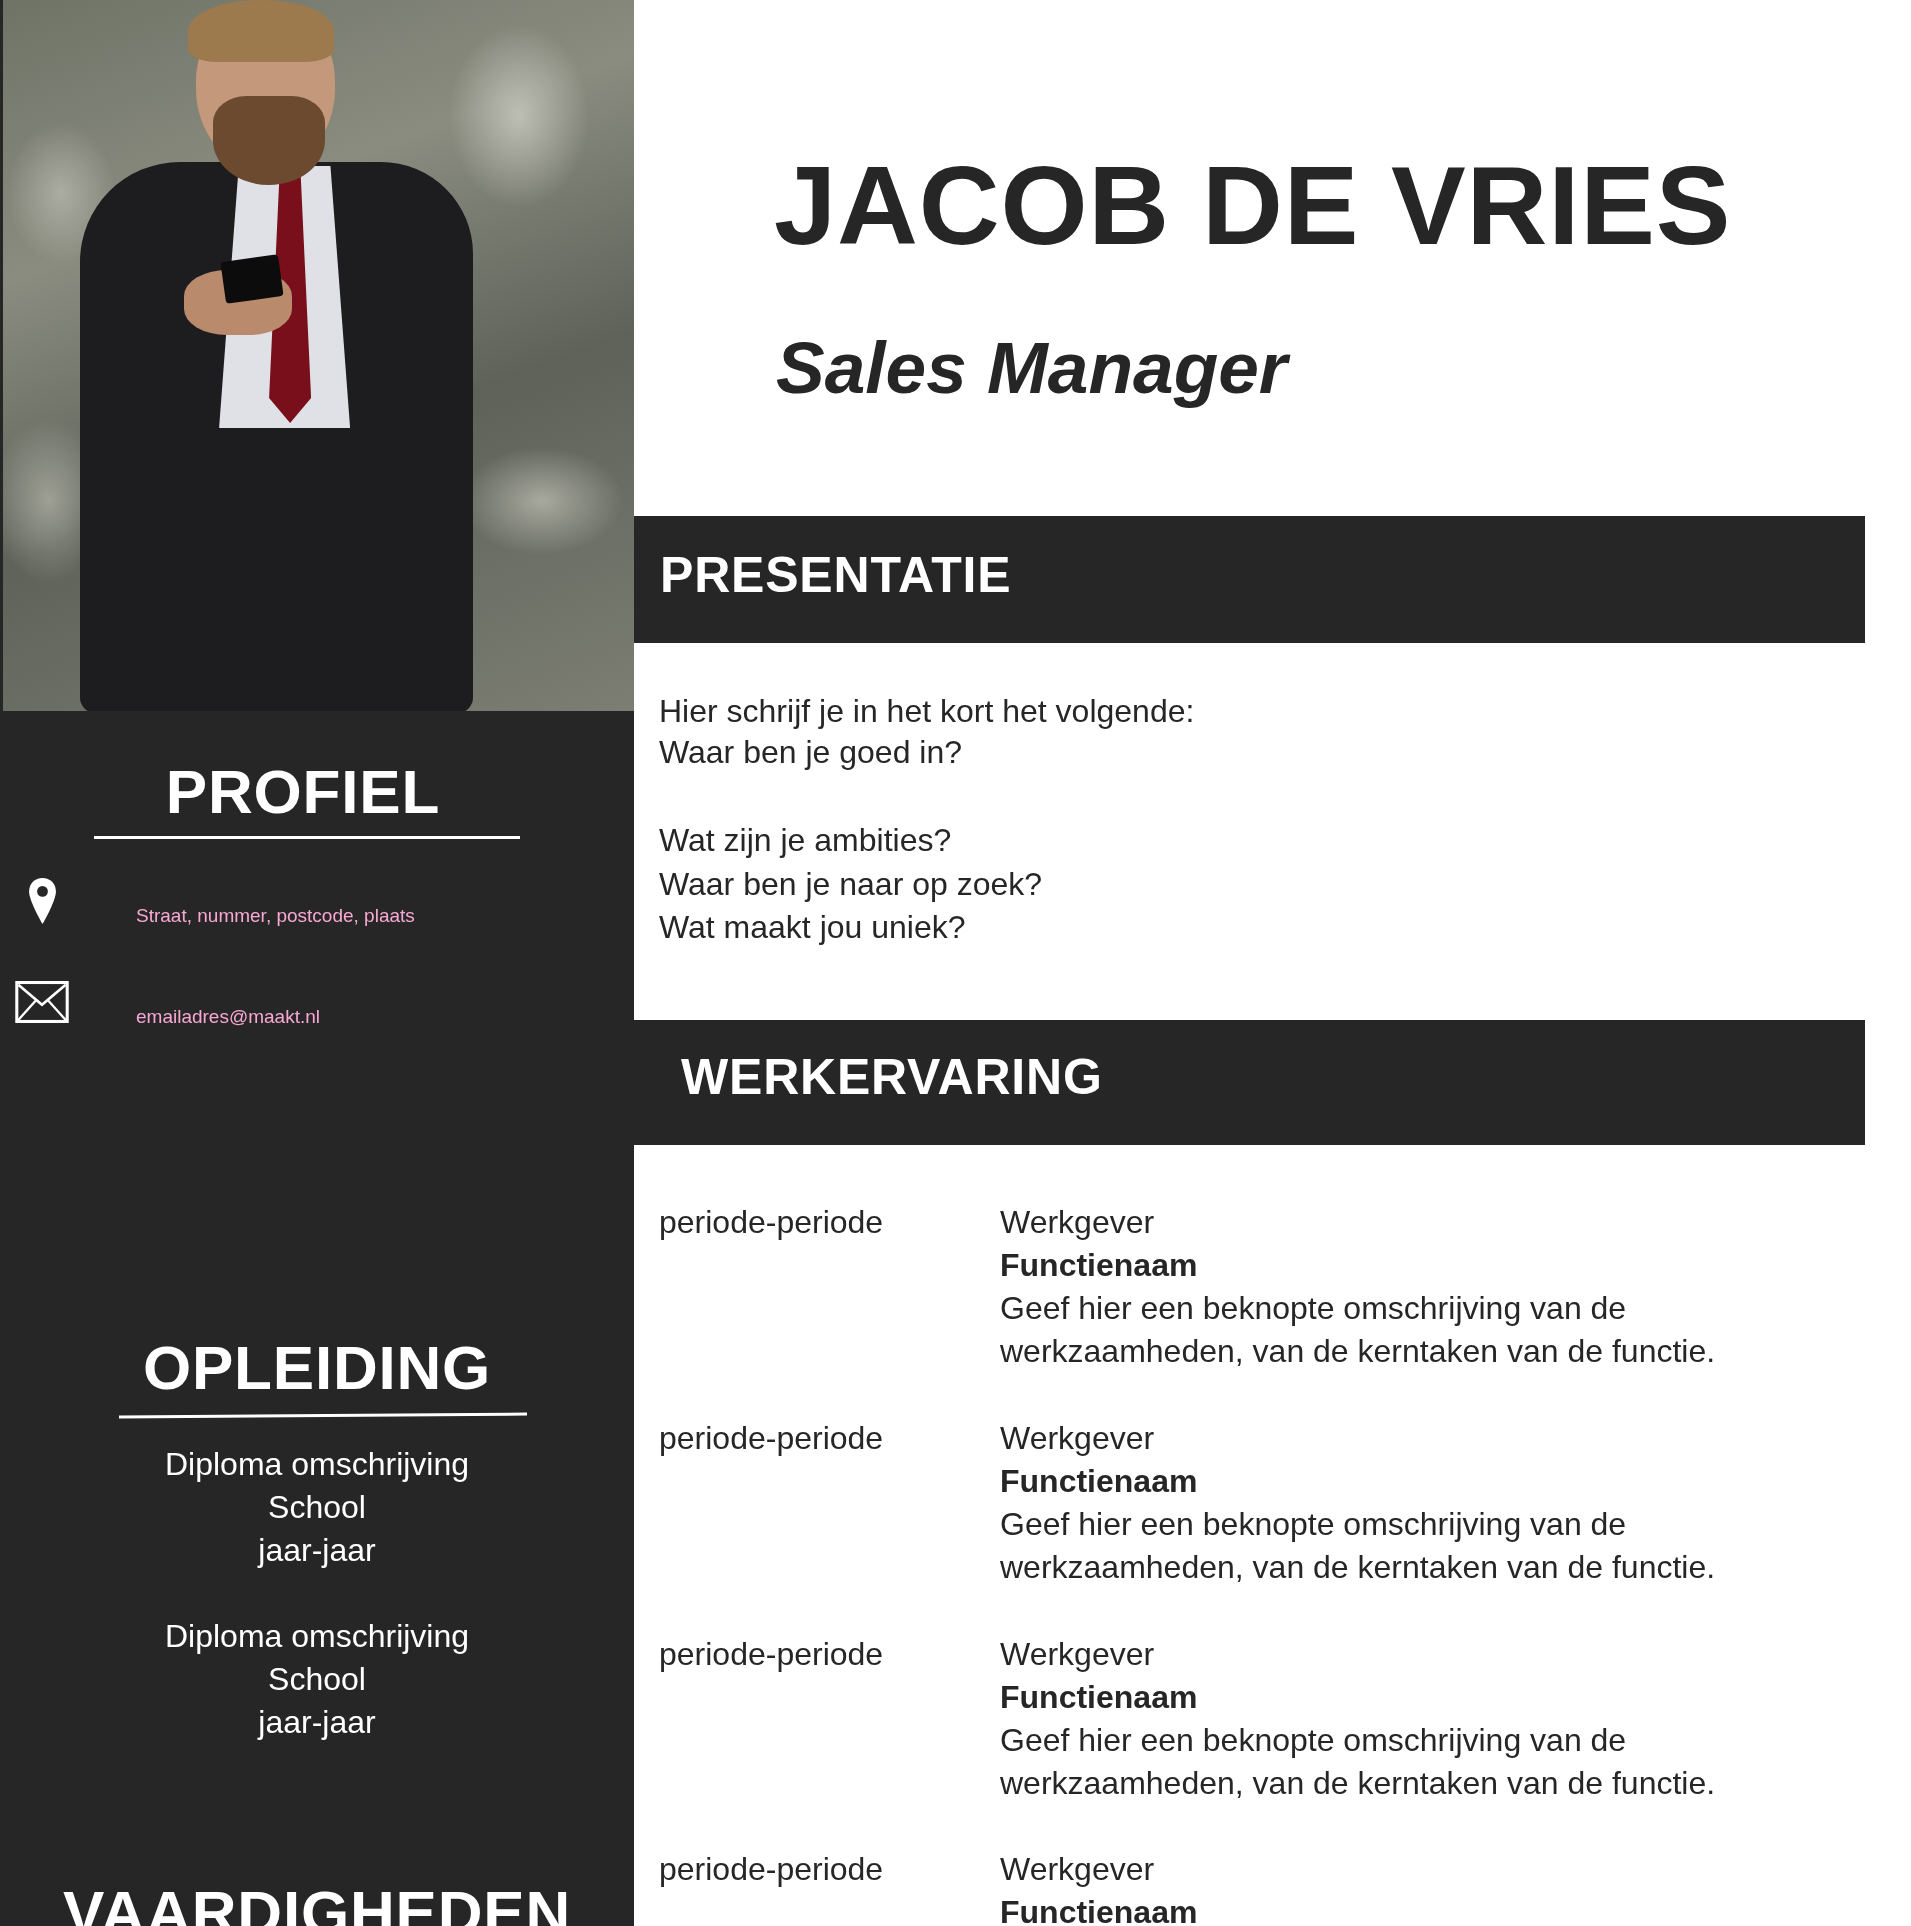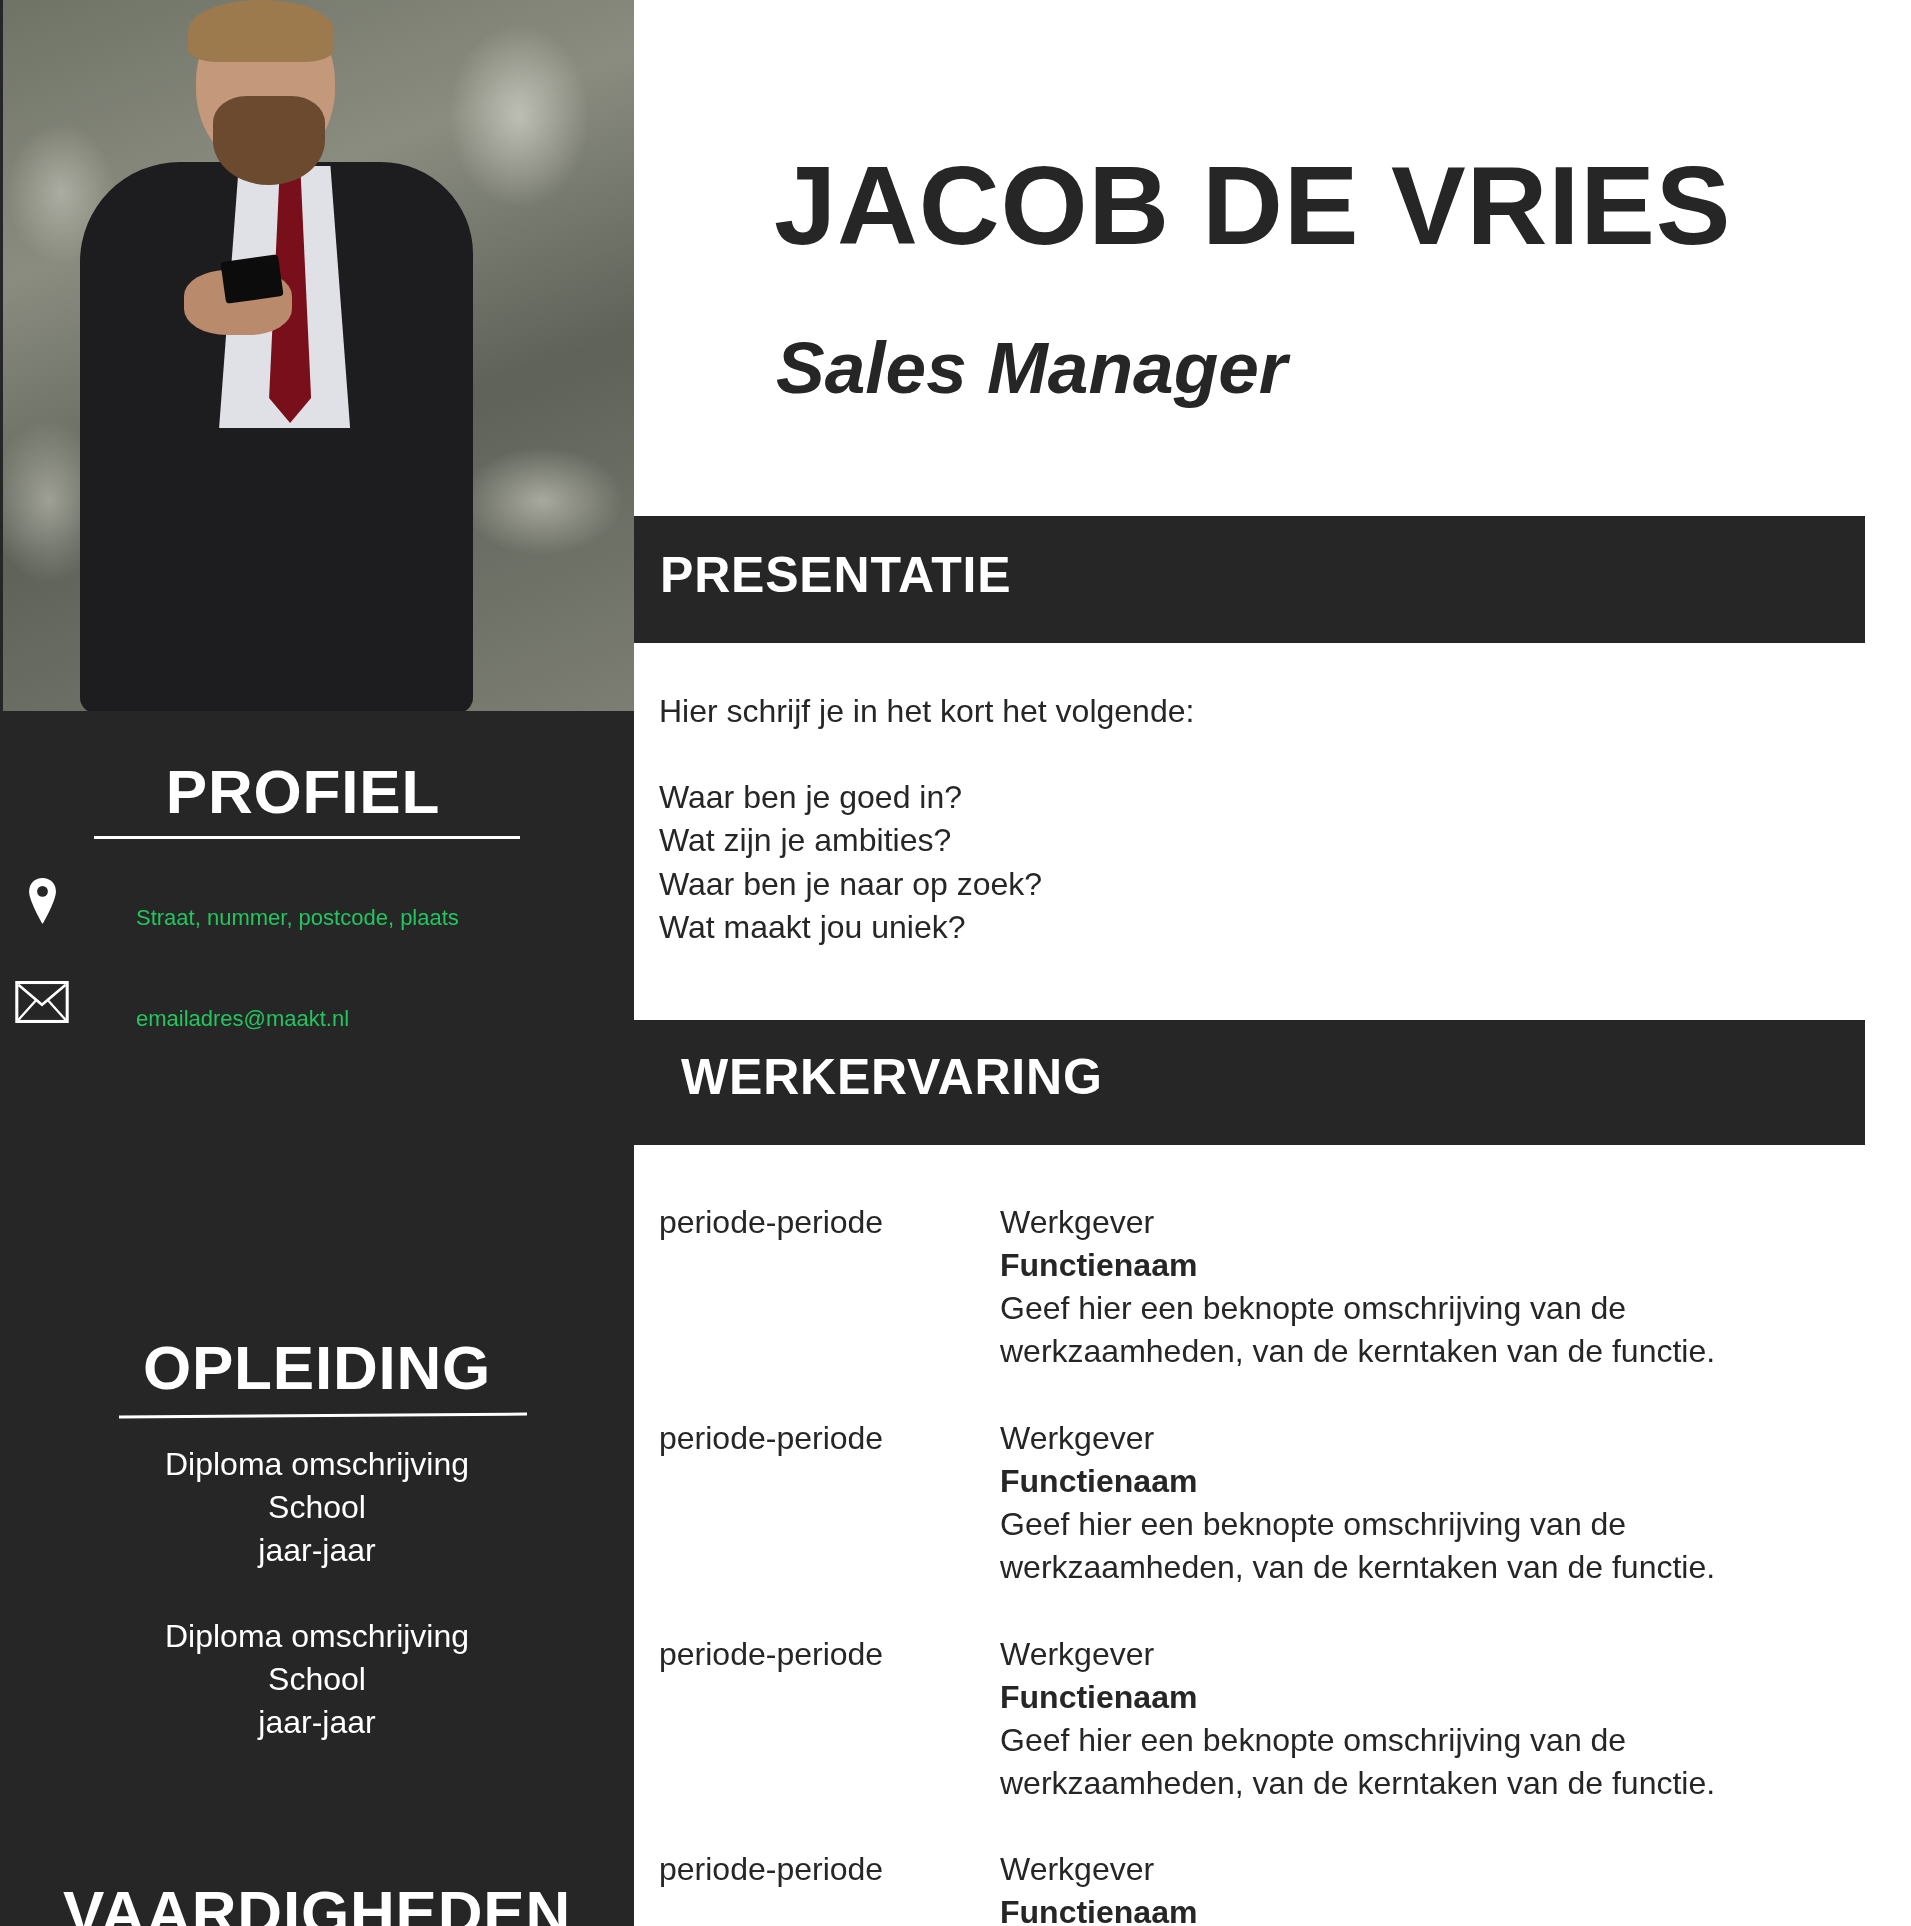--- a/index.html
+++ b/index.html
@@ -28,21 +28,21 @@
   .photo .pants { position:absolute; left:146px; top:424px; width:277px; height:293px; background:#161517; }
 
   .side-heading {
     position: absolute; color: #ffffff; font-weight: bold; text-align: center;
     font-family: "Liberation Sans", sans-serif; letter-spacing: 0.8px;
   }
   .side-rule { position: absolute; height: 3.1px; background: #ffffff; }
 
   .contact-row { position: absolute; left: 0; width: 634px; height: 69px; }
   .contact-icon { position: absolute; left: 15.4px; width: 54px; height: 54px; display:flex; align-items:center; justify-content:center; }
-  .contact-text { position: absolute; left: 136px; color: #22c55e; font-size: 22px; white-space: nowrap; }
+  .contact-text { position: absolute; left: 136px; color: #f9a8d4; font-size: 19px; white-space: nowrap; }
 
   .edu-block { position: absolute; left: 0; width: 634px; text-align: center; color: #ffffff; font-size: 32px; line-height: 43px; }
 
   
   .name { position: absolute; left: 774px; top: 150px; font-size: 112px; font-weight: bold; color: #262626; letter-spacing: 0.8px; white-space: nowrap; line-height: 1; }
   .subtitle { position: absolute; left: 776px; top: 331px; font-size: 73px; font-weight: bold; font-style: italic; color: #262626; white-space: nowrap; line-height: 1; }
 
   .bar { position: absolute; left: 634px; width: 1231px; background: #262626; }
   .bar-title { position: absolute; color: #ffffff; font-weight: bold; font-size: 50px; line-height: 1; white-space: nowrap; letter-spacing: 0.8px; }
 
@@ -117,21 +117,21 @@
 </div>
 
 <div class="name">JACOB DE VRIES</div>
 <div class="subtitle">Sales Manager</div>
 
 <div class="bar" style="top:516px; height:127px;">
   <div class="bar-title" style="left:26px; top:34px;">PRESENTATIE</div>
 </div>
 
 <div class="pres-text" style="top:690px;">Hier schrijf je in het kort het volgende:</div>
-<div class="pres-text" style="top:776px;text-align:center;">Waar ben je goed in?</div>
+<div class="pres-text" style="top:731px;text-align:center;">Waar ben je goed in?</div>
 <div class="pres-text" style="top:819px;">Wat zijn je ambities?</div>
 <div class="pres-text" style="top:863px;">Waar ben je naar op zoek?</div>
 <div class="pres-text" style="top:906px;">Wat maakt jou uniek?</div>
 
 <div class="bar" style="top:1020px; height:125px;">
   <div class="bar-title" style="left:47px; top:32px;">WERKERVARING</div>
 </div>
 
 <div class="job" style="top:1201px;">
   <div class="job-period">periode-periode</div>

